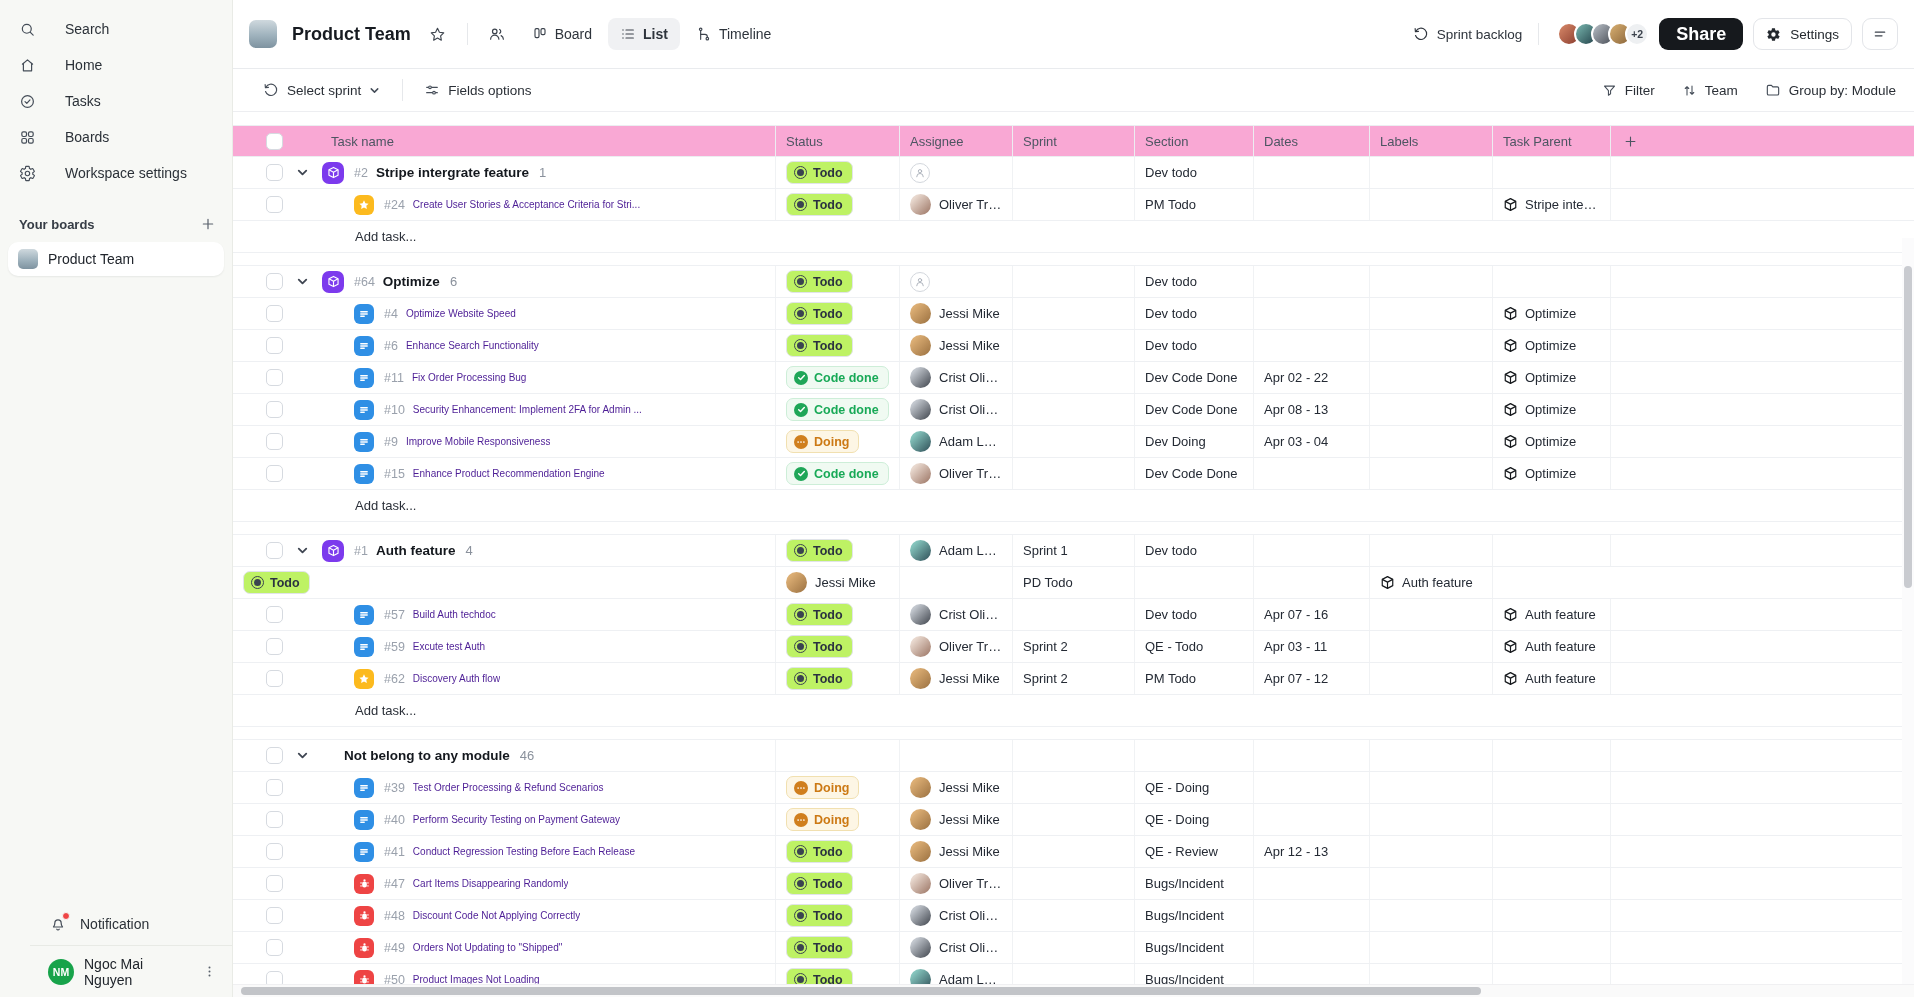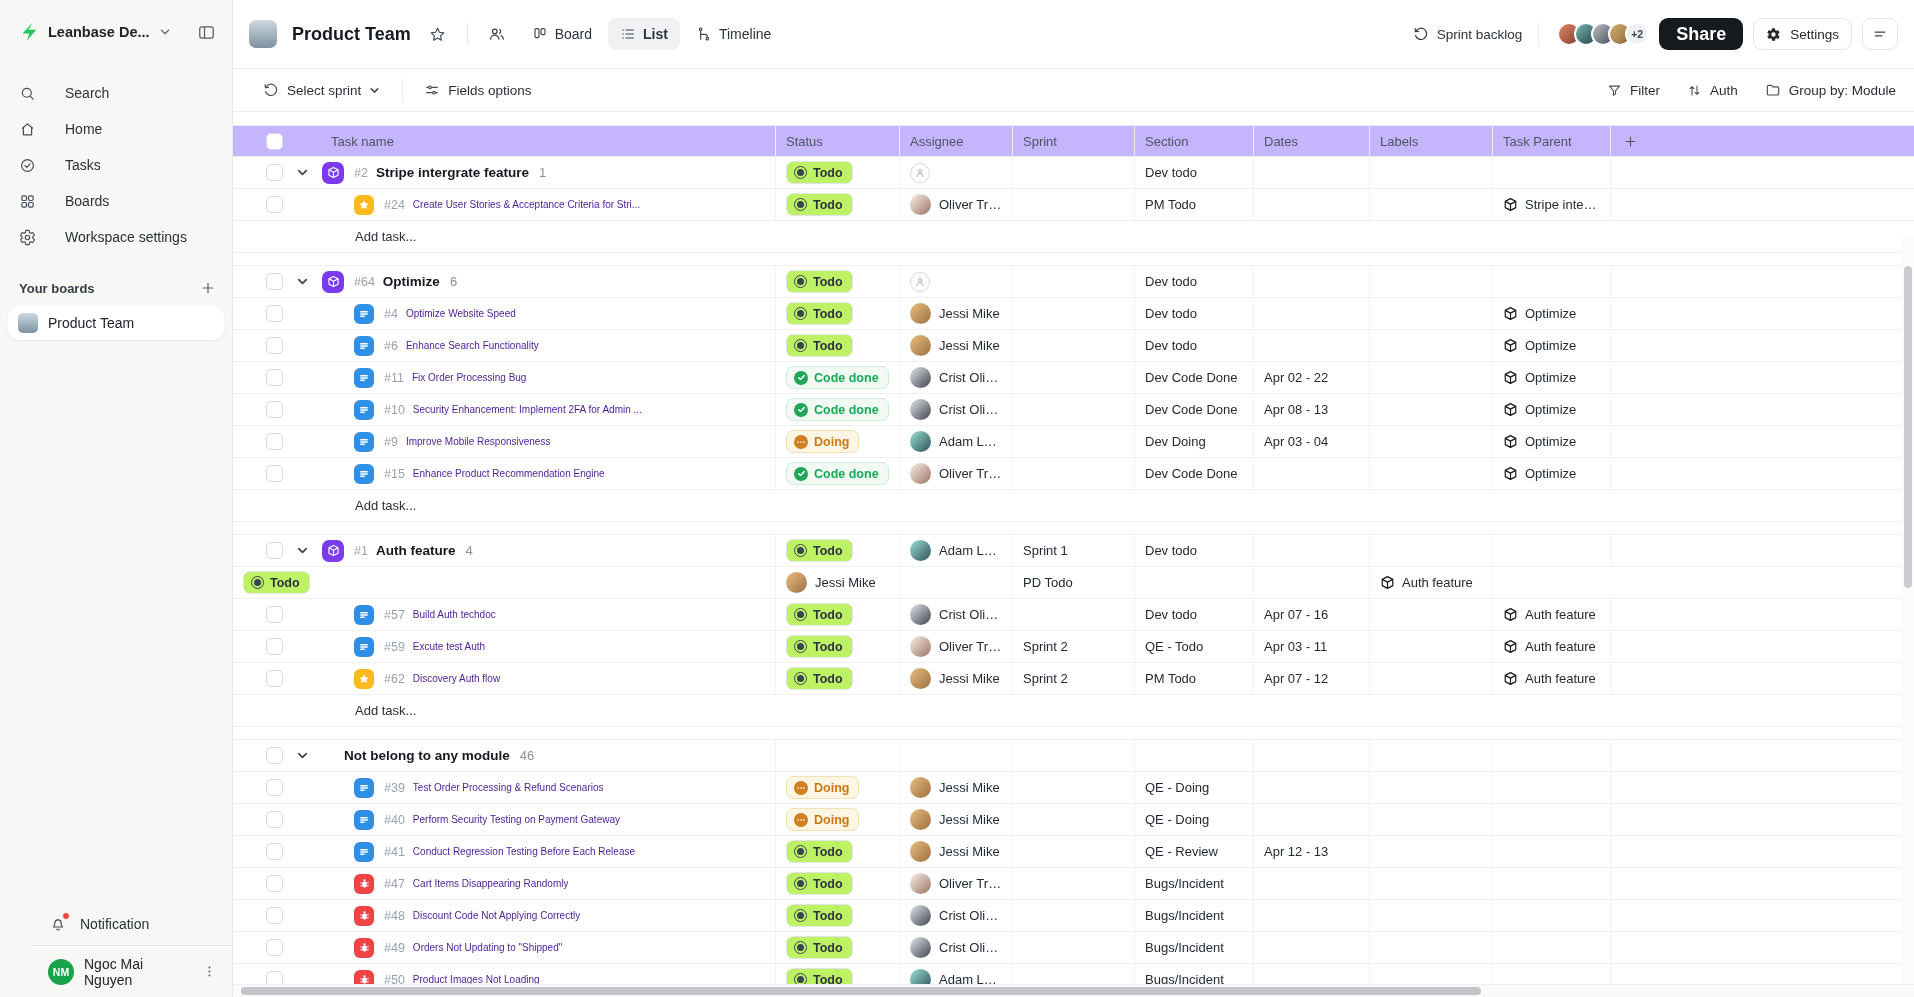--- a/index.html
+++ b/index.html
@@ -58,21 +58,21 @@
   .toolbar { height:43px; flex:none; border-bottom:1px solid #edeef1; display:flex; align-items:center; padding:0 18px 0 30px; gap:15px; font-size:13.5px; color:#2a2f36; }
   .tool-item { display:flex; align-items:center; gap:8px; cursor:pointer; }
   .tool-item .icon { color:#454d58; }
   .tool-chev { color:#6b7280; margin-left:-1px; }
   .toolbar-right { margin-left:auto; display:flex; align-items:center; gap:27px; }
 
   
   .table-area { flex:1; position:relative; overflow:hidden;
     --cols: 543px 124px 113px 122px 119px 116px 123px 118px minmax(0,1fr); }
   .grid-row { display:grid; grid-template-columns:var(--cols); }
-  .thead { height:32px; margin-top:13px; background:#c4b5fd; border-top:1px solid #eceef1; border-bottom:1px solid #eceef1; font-size:13px; color:#4d5562; }
+  .thead { height:32px; margin-top:13px; background:#f9a8d4; border-top:1px solid #eceef1; border-bottom:1px solid #eceef1; font-size:13px; color:#4d5562; }
   .th { display:flex; align-items:center; padding:0 10px; border-right:1px solid #eceef1; cursor:pointer; }
   .th:last-child { border-right:none; }
   .th-first { padding-left:33px; }
   .th-first .th-label { margin-left:48px; }
   .th-plus { color:#4d5562; padding-left:12px; }
 
   .row { height:32px; border-bottom:1px solid #eef0f3; background:#fff; }
   .cell { display:flex; align-items:center; padding:0 10px; border-right:1px solid #f0f2f4; font-size:13px; color:#242a34; overflow:hidden; white-space:nowrap; }
   .cell:last-child { border-right:none; }
   .name-cell { padding-left:33px; padding-right:8px; }
@@ -115,41 +115,20 @@
   .vscroll .thumbv { position:absolute; top:28px; left:2px; width:8px; height:322px; border-radius:4px; background:#c9cbd0; }
   .hscroll { position:absolute; left:0; right:0; bottom:0; height:13px; background:#fafafa; border-top:1px solid #f0f0f2; }
   .hscroll .thumbh { position:absolute; top:2px; left:8px; height:8px; width:1240px; border-radius:4px; background:#c2c4c8; }
 </style>
 </head>
 <body>
 
 <div class="app">
 
   <aside class="sidebar">
-    <div class="ws-row">
-      <span class="icon">
-          <svg width="22" height="22" viewBox="0 0 24 24">
-            <path d="M5 13.5 15 2.5l-3.2 7h8.2L9.5 21.5l3-8z" fill="#22c55e"></path>
-            <path d="M5 13.5 15 2.5l-3.2 7H8z" fill="#4ade80"></path>
-          </svg>
-        </span>
-      <span class="ws-name">Leanbase De...</span>
-      <span class="icon ws-chev">
-          <svg width="14" height="14" viewBox="0 0 16 16" fill="none" stroke="currentColor" stroke-width="1.8" stroke-linecap="round" stroke-linejoin="round">
-            <polyline points="4,6 8,10 12,6"></polyline>
-          </svg>
-        </span>
-      <span class="ws-spacer"></span>
-      <span class="icon panel-btn">
-          <svg width="19" height="19" viewBox="0 0 24 24" fill="none" stroke="currentColor" stroke-width="1.6">
-            <rect x="3.5" y="5" width="17" height="14" rx="2.5"></rect>
-            <path d="M9.5 5v14"></path>
-          </svg>
-        </span>
-    </div>
     <nav class="side-nav" id="side-nav">
         <div class="side-item">
      <span class="icon">
             <svg width="17" height="17" viewBox="0 0 24 24" fill="none" stroke="currentColor" stroke-width="1.7" stroke-linecap="round">
               <circle cx="11" cy="11" r="6.3"></circle>
               <path d="M15.7 15.7 20 20"></path>
             </svg>
           </span>
      <span>Search</span>
    </div>
@@ -349,21 +328,21 @@
               </svg>
             </span>
           <span>Filter</span>
         </span>
         <span class="tool-item">
           <span class="icon">
               <svg width="15" height="15" viewBox="0 0 24 24" fill="none" stroke="currentColor" stroke-width="1.7" stroke-linecap="round" stroke-linejoin="round">
                 <path d="M8 19V6M8 6 5.2 8.8M8 6l2.8 2.8M16 5v13M16 18l-2.8-2.8M16 18l2.8-2.8"></path>
               </svg>
             </span>
-          <span>Auth</span>
+          <span>Team</span>
         </span>
         <span class="tool-item">
           <span class="icon">
               <svg width="16" height="16" viewBox="0 0 24 24" fill="none" stroke="currentColor" stroke-width="1.7" stroke-linejoin="round">
                 <path d="M3.5 7a2 2 0 0 1 2-2h4.2l2 2.3h6.8a2 2 0 0 1 2 2v8.2a2 2 0 0 1-2 2h-13a2 2 0 0 1-2-2z"></path>
               </svg>
             </span>
           <span>Group by: Module</span>
         </span>
       </div>

